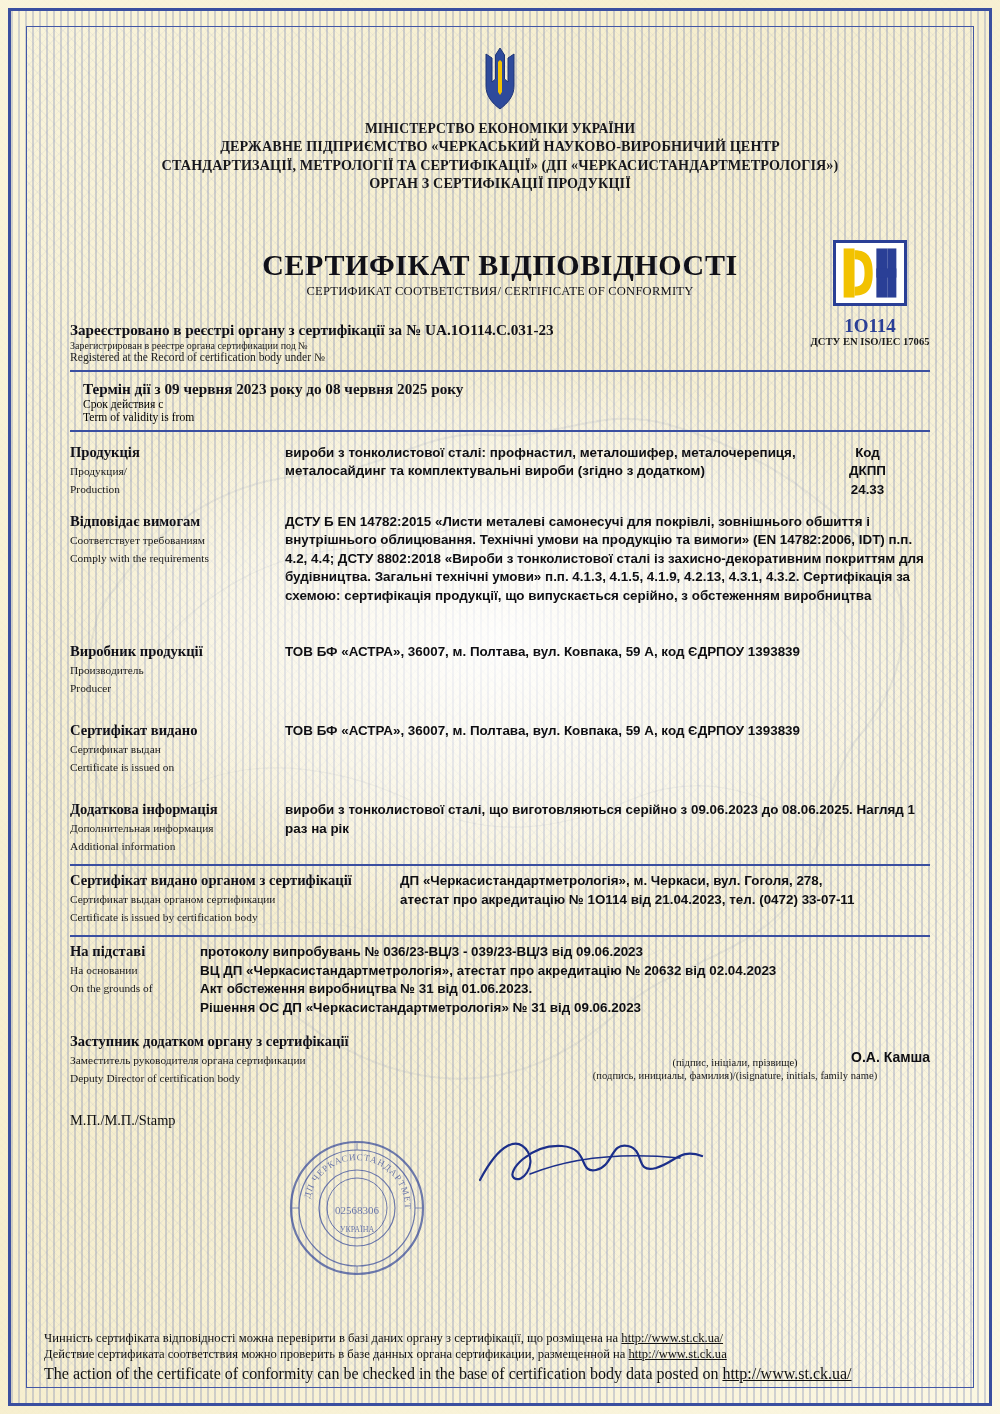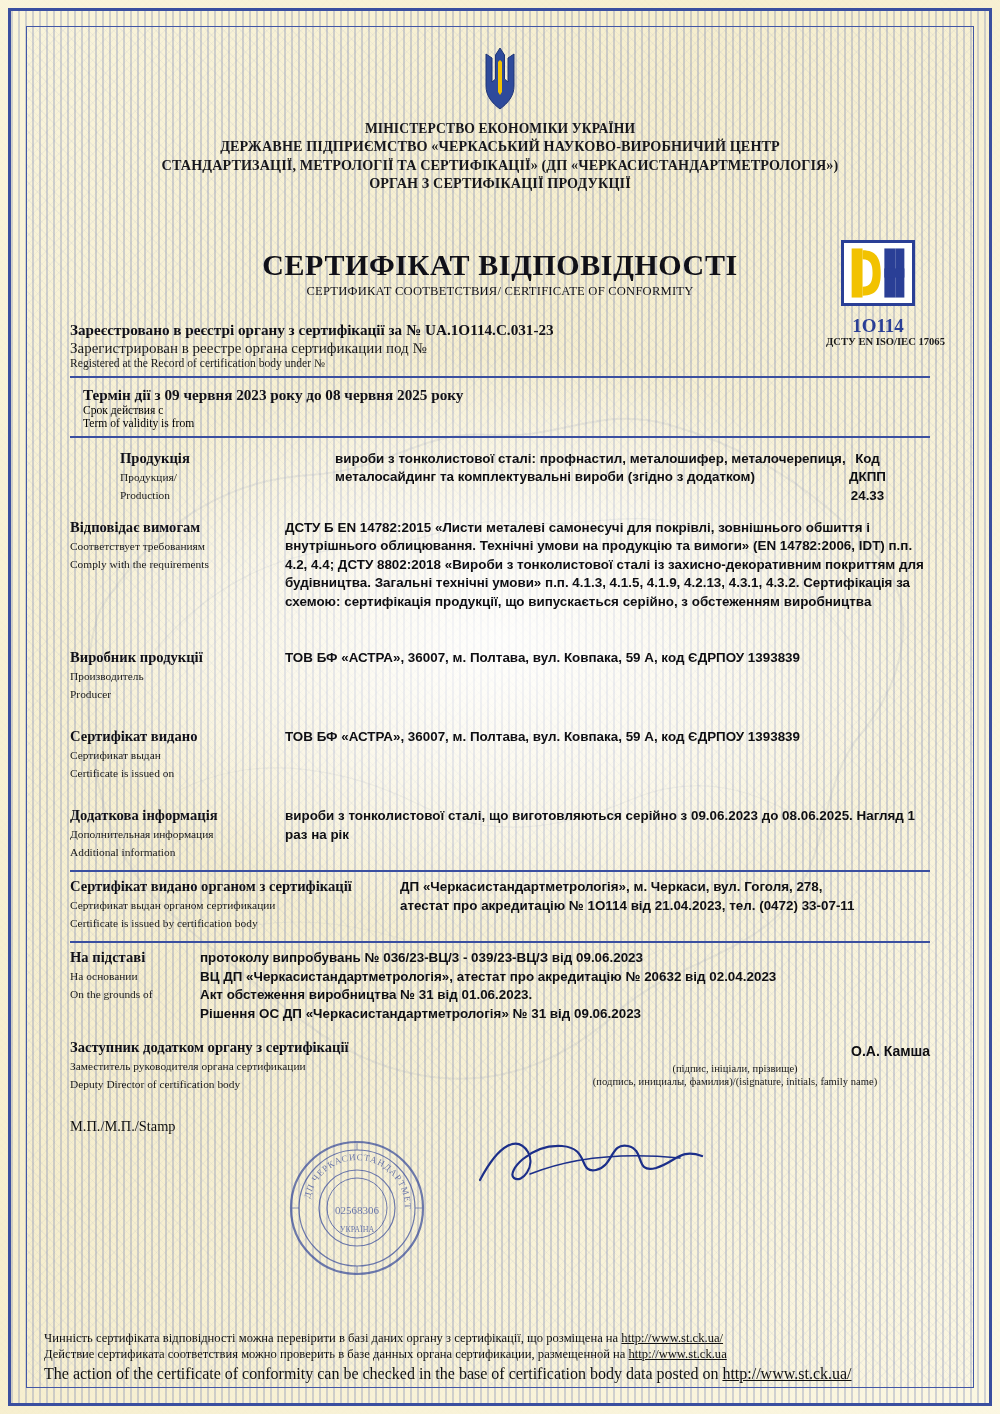--- a/index.html
+++ b/index.html
@@ -50,35 +50,35 @@
   }
   .ministry div:first-child{font-size:13.6px;}
   .title-block{margin-top:56px;text-align:center;position:relative;}
   .main-title{
     font-size:30px;font-weight:bold;letter-spacing:.6px;color:#101018;
   }
   .sub-title{
     font-size:12.6px;letter-spacing:.2px;color:#101018;margin-top:2px;
   }
   .na-logo{
-    position:absolute;right:0px;top:-8px;width:104px;text-align:center;margin-left:36px;
+    position:absolute;right:0px;top:-8px;width:120px;text-align:center;margin-left:36px;
   }
   .na-box{
     width:74px;height:66px;border:3px solid #2a3f96;margin:0 auto;
     position:relative;background:#fff;box-sizing:border-box;
   }
   .na-code{
     margin-top:10px;font-weight:bold;font-size:19px;color:#2a3f96;line-height:1;
   }
   .na-std{
     font-size:10.6px;font-weight:bold;color:#1b1b1b;margin-top:1px;white-space:nowrap;
   }
   .reg-block{margin-top:22px;}
   .reg-line1{font-weight:bold;font-size:15.2px;color:#101018;}
-  .reg-line2{font-size:15px;color:#1a1a1a;margin-top:1px;}
+  .reg-line2{font-size:10px;color:#1a1a1a;margin-top:1px;}
   .reg-line3{font-size:11.6px;color:#1a1a1a;}
   .rule{height:2px;background:#3a4fa0;margin:6px 0 0 0;}
   .term-block{margin-top:8px;padding-left:13px;}
   .term-line1{font-weight:bold;font-size:15.2px;color:#101018;}
   .term-line2{font-size:11.6px;}
   .term-line3{font-size:11.6px;}
   .row{display:flex;margin-top:12px;}
   .row .lbl{width:215px;flex:0 0 215px;}
   .row .val{flex:1;}
   .lbl b{display:block;font-size:14.6px;color:#101018;}
@@ -86,28 +86,28 @@
   .lbl .en{font-size:11.4px;color:#1a1a1a;line-height:1.12;}
   .val{
     font-family:"Liberation Sans", sans-serif;
     font-weight:bold;font-size:13.4px;color:#0e0e12;line-height:1.38;
   }
   .code-col{
     position:absolute;right:44px;
     font-family:Liberation Sans, sans-serif;font-weight:bold;
     font-size:13.4px;text-align:center;line-height:1.38;color:#0e0e12;
   }
-  .row.prod{position:relative;justify-content:center;}
+  .row.prod{position:relative;}
   .row.issuedby .lbl{width:330px;flex:0 0 330px;}
   .row.grounds .lbl{width:130px;flex:0 0 130px;}
   .sign-row{display:flex;margin-top:16px;position:relative;}
   .sign-row .lbl{width:330px;flex:0 0 330px;}
   .sign-right{flex:1;position:relative;text-align:center;}
   .sign-name{
-    position:absolute;right:0;top:4px;font-family:"Liberation Sans",sans-serif;
+    position:absolute;right:0;top:16px;font-family:"Liberation Sans",sans-serif;
     font-weight:bold;font-size:14px;color:#0e0e12;
   }
   .sign-caption{
     position:absolute;right:0;top:24px;text-align:center;width:390px;
     font-size:10.6px;line-height:1.2;color:#1a1a1a;
   }
   .stamp-label{margin-top:26px;font-size:14.4px;color:#111;}
   .footer{
     position:absolute;left:44px;right:44px;bottom:30px;
     font-size:12.6px;line-height:1.32;color:#111;

